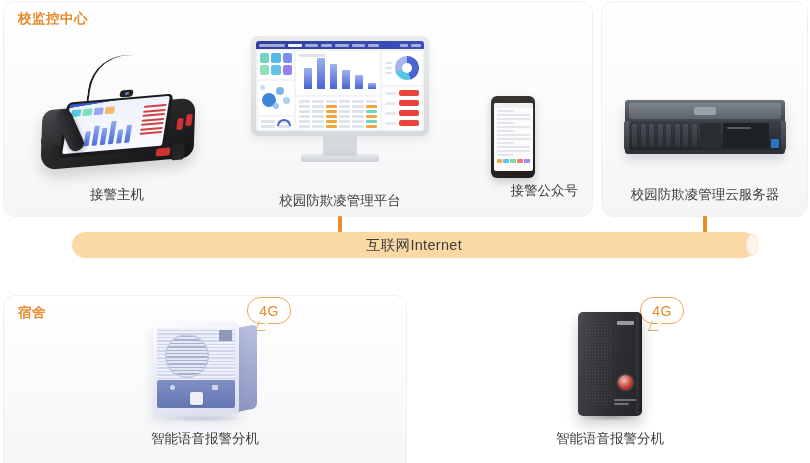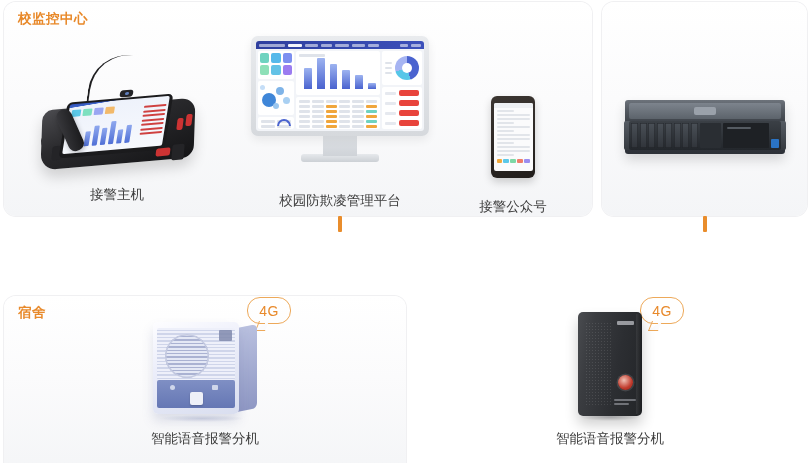--- a/index.html
+++ b/index.html
@@ -643,21 +643,21 @@
           <div class="ln s"></div>
         <div class="chips">
           <i style="background:#f2a93c"></i>
             <i style="background:#5bc8e8"></i>
           <i style="background:#7ed8a6"></i>
             <i style="background:#f07c6a"></i>
           <i style="background:#9b8ef0"></i>
         </div>
       </div>
     </div>
-    <div class="cell-label" style="top:102px;">接警公众号</div>
+    <div class="cell-label" style="top:86px;text-align:right;">接警公众号</div>
   </div>
 
   <div class="panel" style="left:602px; top:2px; width:205px; height:214px;"></div>
 
   <div class="cell" style="left:612px; top:100px; width:186px; height:108px;">
     <div class="art server" style="left:13px; top:0;">
       <div class="chassis"></div>
       <div class="lid"></div>
       <div class="ears l"></div>
       <div class="ears r"></div>
@@ -670,25 +670,30 @@
             <i></i>
             <i></i>
             <i></i>
             <i></i>
         </div>
         <div class="blank"></div>
         <div class="optical"></div>
         <div class="badge"></div>
       </div>
     </div>
+    <div class="cell-label" style="top:86px;">校园防欺凌管理云服务器</div>
   </div>
 
   <div class="stub" style="left:338px; top:216px; height:16px;"></div>
   <div class="stub" style="left:703px; top:216px; height:16px;"></div>
 
+  <div class="net-bar" style="left:72px; top:232px; width:684px; height:26px;">
+    <span class="net-bar-label">互联网Internet</span>
+    <span class="net-cap"></span>
+  </div>
 
   <div class="panel" style="left:4px; top:296px; width:402px; height:180px;">
     <div class="panel-title">宿舍</div>
   </div>
 
   <div class="bubble" style="left:247px; top:297px;">
     <span>4G</span>
   </div>
 
   <div class="cell" style="left:105px; top:318px; width:200px; height:130px;">

